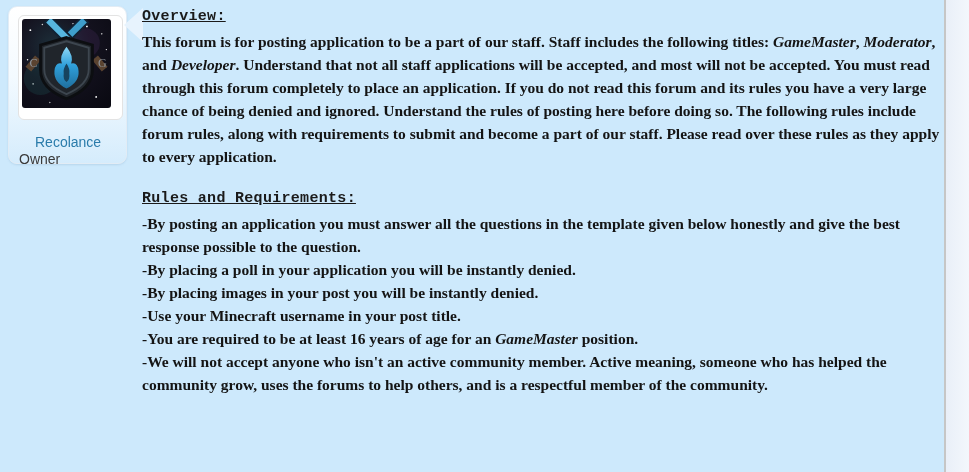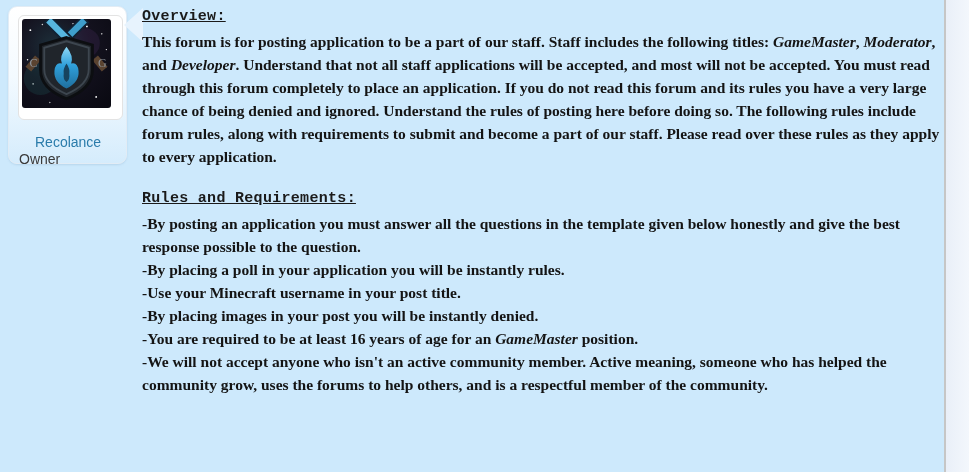--- a/index.html
+++ b/index.html
@@ -93,23 +93,23 @@
   <div class="bubble-arrow"></div>
 
   <div class="post-body">
     <h2 class="section-heading">Overview:</h2>
     <p class="rich-text">This forum is for posting application to be a part of our staff. Staff includes the following titles: <em>GameMaster</em>, <em>Moderator</em>, and <em>Developer</em>. Understand that not all staff applications will be accepted, and most will not be accepted. You must read through this forum completely to place an application. If you do not read this forum and its rules you have a very large chance of being denied and ignored. Understand the rules of posting here before doing so. The following rules include forum rules, along with requirements to submit and become a part of our staff. Please read over these rules as they apply to every application.</p>
 
     <div class="rules-section">
       <h2 class="section-heading">Rules and Requirements:</h2>
       <div id="rules-list">
           <div class="rule-line">-By posting an application you must answer all the questions in the template given below honestly and give the best response possible to the question.</div>
-          <div class="rule-line">-By placing a poll in your application you will be instantly rules.</div>
+          <div class="rule-line">-By placing a poll in your application you will be instantly denied.</div>
+          <div class="rule-line">-By placing images in your post you will be instantly denied.</div>
           <div class="rule-line">-Use your Minecraft username in your post title.</div>
-          <div class="rule-line">-By placing images in your post you will be instantly denied.</div>
           <div class="rule-line">-You are required to be at least 16 years of age for an <em>GameMaster</em> position.</div>
           <div class="rule-line">-We will not accept anyone who isn't an active community member. Active meaning, someone who has helped the community grow, uses the forums to help others, and is a respectful member of the community.</div>
         </div>
     </div>
   </div>
 </div>
 
 <div class="gutter"></div>
 
 </body></html>

